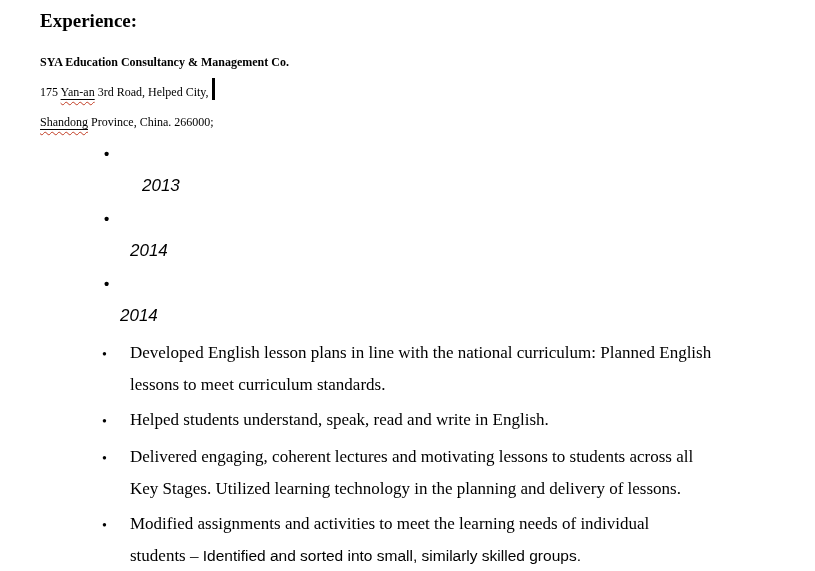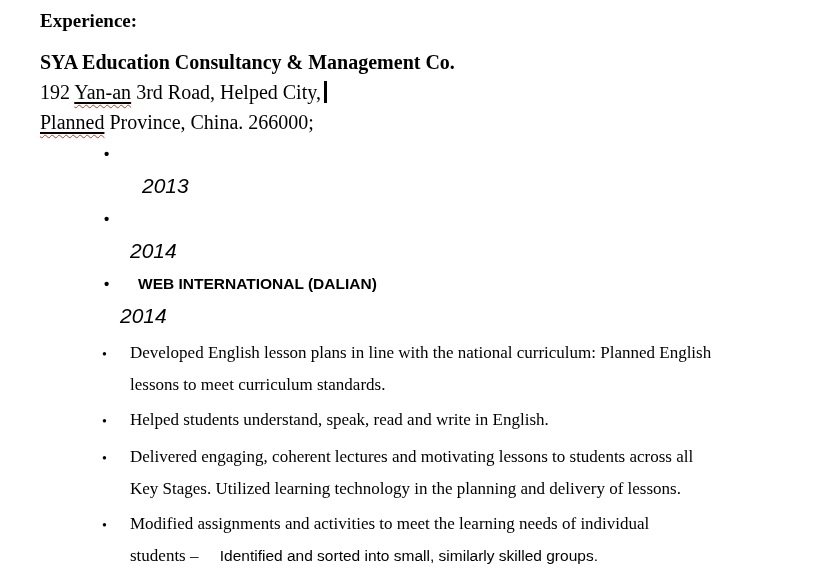--- a/index.html
+++ b/index.html
@@ -13,21 +13,21 @@
   .page { padding: 8px 40px 0 40px; }
 
   .heading {
     font-weight: bold;
     font-size: 19px;
     line-height: 26px;
   }
 
   .company-block {
     margin-top: 13px;
-    font-size: 20px;
+    font-size: 12px;
     line-height: 30px;
   }
   .company-name { font-weight: bold; }
 
   .squiggle {
     text-decoration-line: underline;
     text-decoration-style: wavy;
     text-decoration-color: #c23b22;
     text-decoration-thickness: 1px;
     text-underline-offset: 5px;
@@ -59,53 +59,52 @@
     font-weight: bold;
     font-size: 15.5px;
   }
   .pos-bullet { width: 34px; font-size: 15px; }
   .pos-year-row {
     height: 32px;
     display: flex;
     align-items: center;
     font-family: "Liberation Sans", sans-serif;
     font-style: italic;
-    font-size: 21px;
+    font-size: 17px;
   }
 
   .duties { margin-top: 5px; }
   .duty-row {
     display: flex;
     margin-left: 62px;
     margin-bottom: 3px;
     font-size: 17px;
     line-height: 32px;
   }
   .duty-bullet { width: 28px; font-size: 14px; padding-top: 2px; }
   .duty-text { flex: 1; white-space: pre-line; }
   .duty-sans {
     font-family: "Liberation Sans", sans-serif;
     font-size: 15.5px;
-    margin-left: 17px;
   }
 </style>
 </head>
 <body>
 
 <div class="page">
 
   <div class="heading">Experience:</div>
 
   <div class="company-block">
     <div class="company-name">SYA Education Consultancy &amp; Management Co.</div>
     <div>
-      <span>192 </span><span class="squiggle"><span class="solid-underline">Yan-an</span></span><span> 3rd Road, Helped City,</span><span class="cursor"></span>
+      <span>175 </span><span class="squiggle"><span class="solid-underline">Yan-an</span></span><span> 3rd Road, Helped City,</span><span class="cursor"></span>
     </div>
     <div>
-      <span class="squiggle"><span class="solid-underline">Planned</span></span><span> Province, China. 266000;</span>
+      <span class="squiggle"><span class="solid-underline">Shandong</span></span><span> Province, China. 266000;</span>
     </div>
   </div>
 
   <div class="positions">
 
     <div class="pos-name-row">
       <span class="pos-bullet">•</span>
     </div>
     <div class="pos-year-row" style="margin-left:102px;">
       <span>2013</span>
@@ -113,21 +112,20 @@
 
     <div class="pos-name-row">
       <span class="pos-bullet">•</span>
     </div>
     <div class="pos-year-row" style="margin-left:90px;">
       <span>2014</span>
     </div>
 
     <div class="pos-name-row">
       <span class="pos-bullet">•</span>
-      <span>WEB INTERNATIONAL (DALIAN)</span>
     </div>
     <div class="pos-year-row" style="margin-left:80px;">
       <span>2014</span>
     </div>
 
   </div>
 
   <div class="duties">
 
     <div class="duty-row">

